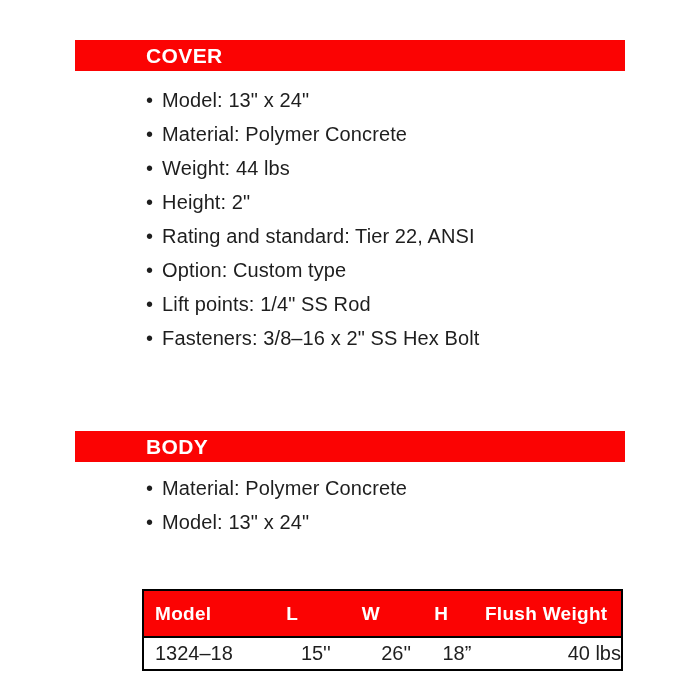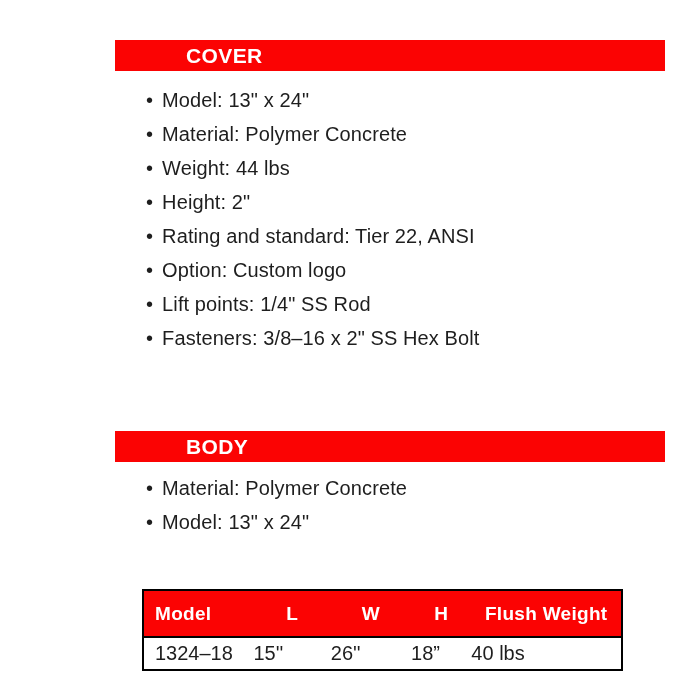--- a/index.html
+++ b/index.html
@@ -23,21 +23,20 @@
     width:550px;height:31px;
     background:var(--red);
     color:#ffffff;
     display:flex;
     align-items:center;
     box-sizing:border-box;
     padding-left:71px;
     font-size:21px;
     font-weight:700;
     letter-spacing:0.4px;
-    margin-left:40px;
   }
   #cover-bar{top:40px;}
   #body-bar{top:431px;}
 
   ul.specs{
     position:absolute;
     left:146px;
     margin:0;padding:0;
     list-style:none;
     font-size:20px;
@@ -69,21 +68,21 @@
     text-align:center;
     border-bottom:2px solid var(--border);
     padding:8px;
     letter-spacing:0.3px;
   }
   table.spec-table td{
     background:#ffffff;
     color:var(--text);
     font-size:20px;
     height:31px;
-    text-align:left;
+    text-align:right;
     padding:0;
   }
   table.spec-table th.col-model,
   table.spec-table td.col-model{
     text-align:left;
     padding-left:11px;
   }
 </style>
 </head>
 <body>
@@ -93,21 +92,21 @@
   <div class="section-bar" id="cover-bar">
     <span>COVER</span>
   </div>
 
   <ul class="specs" id="cover-specs">
     <li>Model: 13" x 24"</li>
     <li>Material: Polymer Concrete</li>
     <li>Weight: 44 lbs</li>
     <li>Height: 2"</li>
     <li>Rating and standard: Tier 22, ANSI</li>
-    <li>Option: Custom logo</li>
+    <li>Option: Custom type</li>
     <li>Lift points: 1/4" SS Rod</li>
     <li>Fasteners: 3/8–16 x 2" SS Hex Bolt</li>
   </ul>
 
   <div class="section-bar" id="body-bar">
     <span>BODY</span>
   </div>
 
   <ul class="specs" id="body-specs">
     <li>Material: Polymer Concrete</li>

